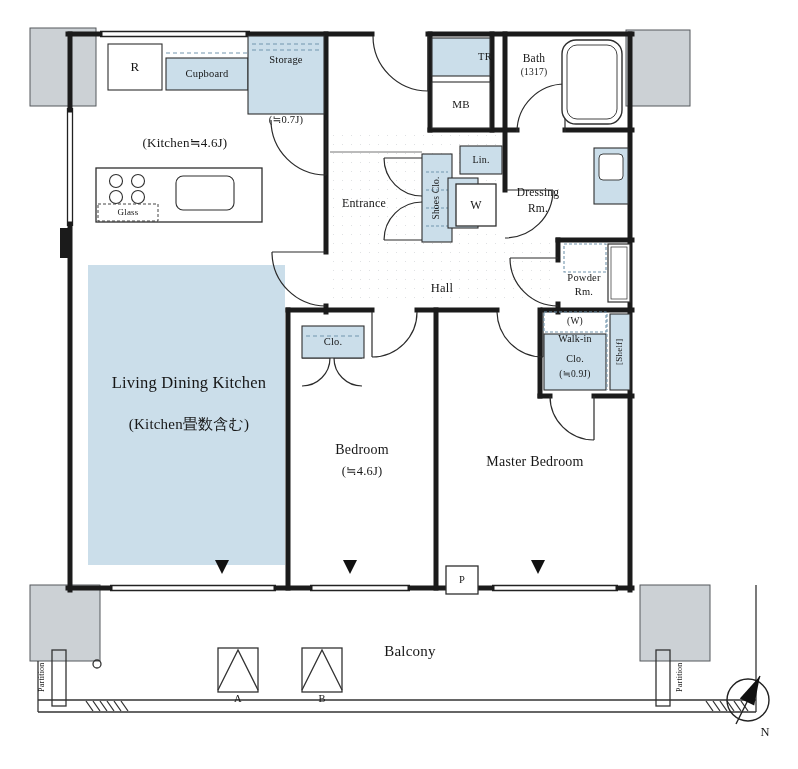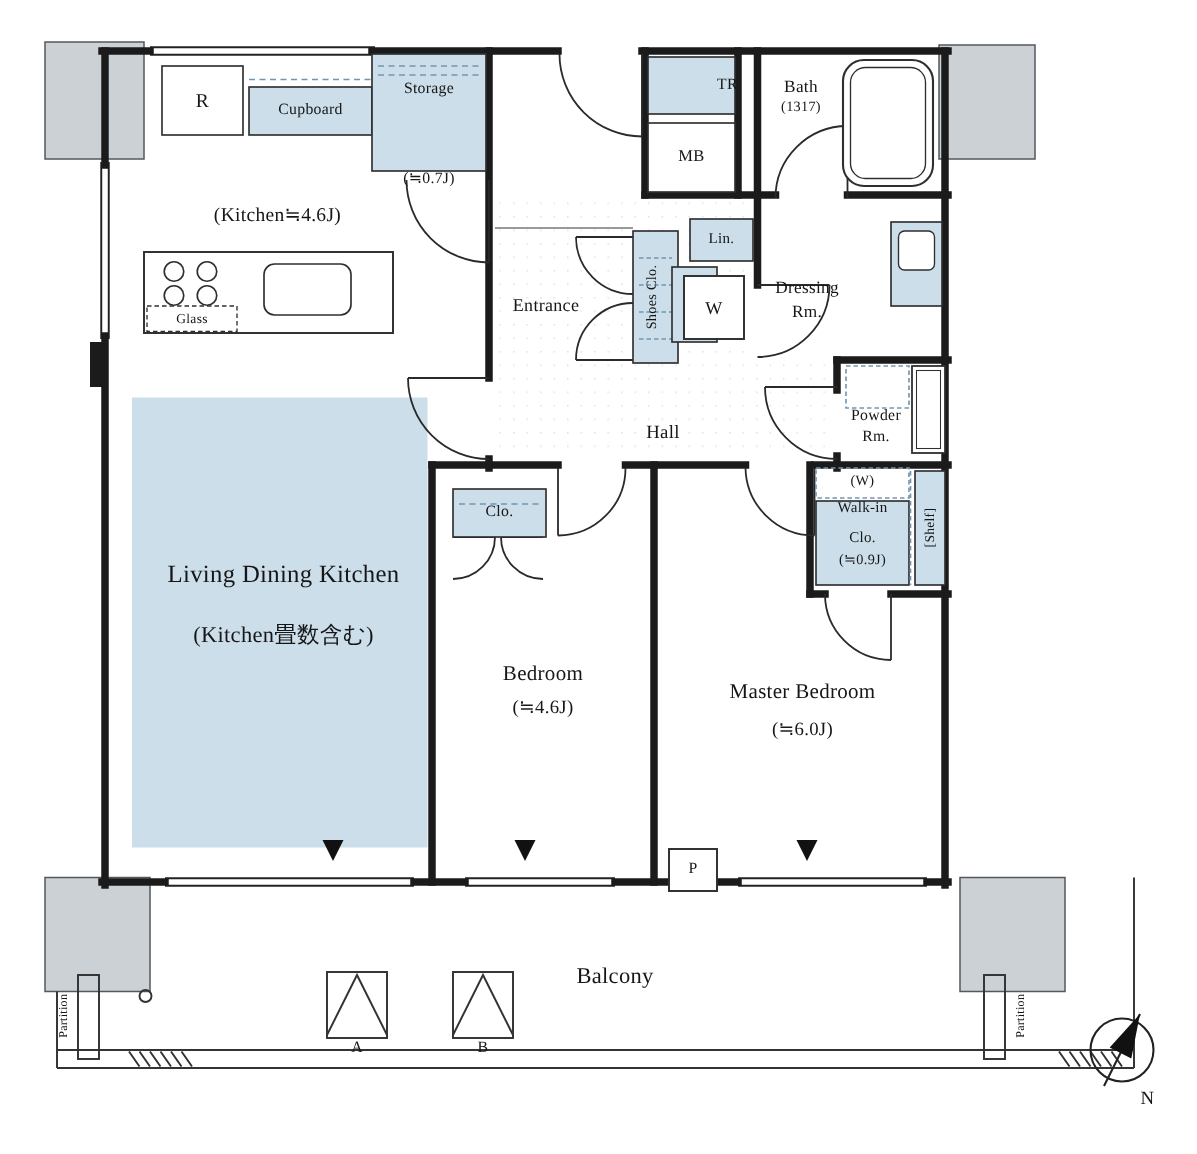--- a/index.html
+++ b/index.html
@@ -201,21 +201,20 @@
 <div class="lbl" style="left:292px;top:440px;width:140px;height:20px;font-size:14px;">Bedroom</div>
 <div class="lbl" style="left:292px;top:463px;width:140px;height:18px;font-size:12.5px;">(≒4.6J)</div>
 <div class="lbl" style="left:544px;top:313px;width:62px;height:17px;font-size:9.5px;">(W)</div>
 <div class="lbl" style="left:544px;top:332px;width:62px;height:14px;font-size:10px;">Walk-in</div>
 <div class="lbl" style="left:544px;top:352px;width:62px;height:14px;font-size:10px;">Clo.</div>
 <div class="lbl" style="left:544px;top:368px;width:62px;height:14px;font-size:9.5px;">(≒0.9J)</div>
 <div class="lbl vlbl" style="left:610px;top:314px;width:20px;height:76px;font-size:9px;">
       <span>[Shelf]</span>
     </div>
 <div class="lbl" style="left:440px;top:452px;width:190px;height:20px;font-size:14px;">Master Bedroom</div>
-<div class="lbl" style="left:440px;top:478px;width:190px;height:18px;font-size:12.5px;">(≒6.0J)</div>
 <div class="lbl" style="left:446px;top:566px;width:32px;height:28px;font-size:10.5px;">P</div>
 <div class="lbl" style="left:368px;top:642px;width:84px;height:20px;font-size:15px;">Balcony</div>
 <div class="lbl" style="left:218px;top:691px;width:40px;height:15px;font-size:10.5px;">A</div>
 <div class="lbl" style="left:302px;top:691px;width:40px;height:15px;font-size:10.5px;">B</div>
 <div class="lbl vlbl" style="left:34px;top:646px;width:18px;height:62px;font-size:8px;">
       <span>Partition</span>
     </div>
 <div class="lbl vlbl" style="left:672px;top:646px;width:18px;height:62px;font-size:8px;">
       <span>Partition</span>
     </div>

